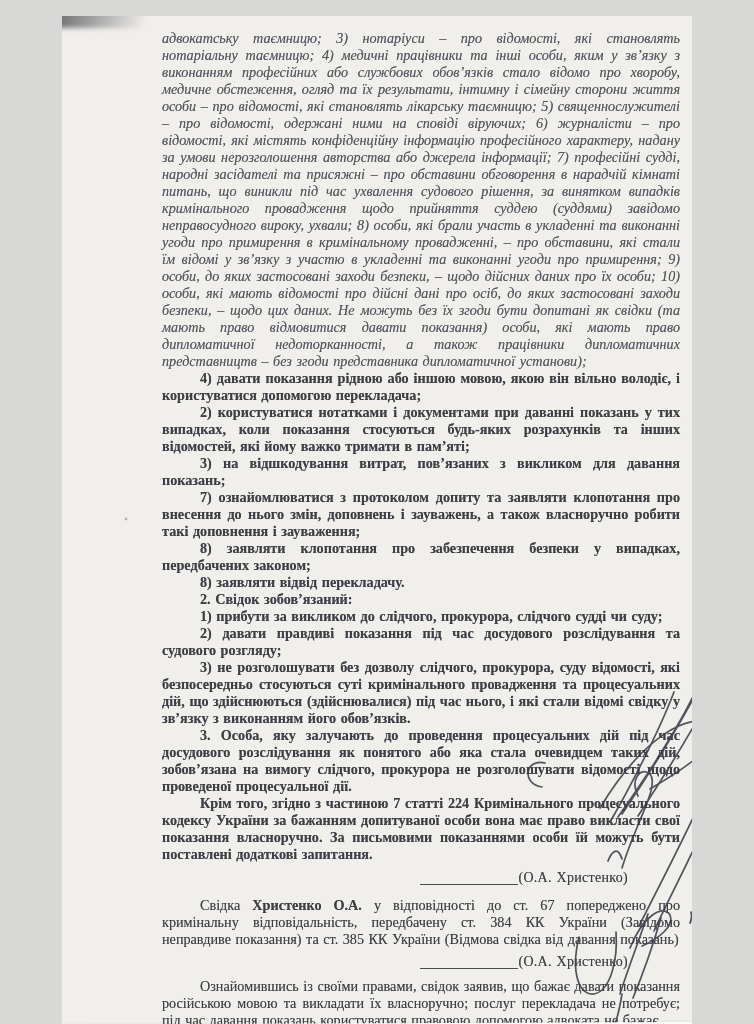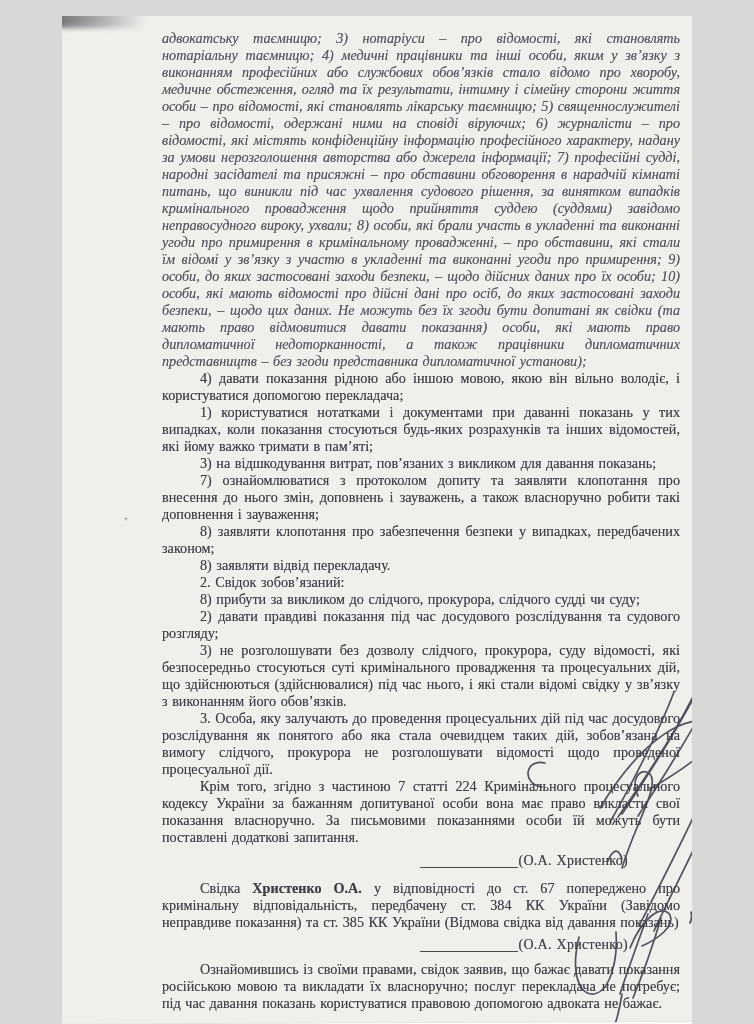--- a/index.html
+++ b/index.html
@@ -22,20 +22,21 @@
     text-shadow:0 0 0.4px rgba(62,62,70,.55);
   }
   .lead{
     margin:0;
     font-style:italic;
     color:#56565e;
   }
   .paragraphs p{
     margin:0;
     text-indent:38px;
+    font-weight:bold;
   }
   .body-par{
     margin:0;
     text-indent:38px;
   }
   .pt-bold{font-weight:bold;}
   .pt-italic{}
   .sig-row{
     display:flex;
     justify-content:flex-end;
@@ -83,27 +84,27 @@
 <div class="page">
 
   <div class="corner-shade"></div>
 
   <div class="content">
 
     <p class="lead">адвокатську таємницю; 3) нотаріуси – про відомості, які становлять нотаріальну таємницю; 4) медичні працівники та інші особи, яким у зв’язку з виконанням професійних або службових обов’язків стало відомо про хворобу, медичне обстеження, огляд та їх результати, інтимну і сімейну сторони життя особи – про відомості, які становлять лікарську таємницю; 5) священнослужителі – про відомості, одержані ними на сповіді віруючих; 6) журналісти – про відомості, які містять конфіденційну інформацію професійного характеру, надану за умови нерозголошення авторства або джерела інформації; 7) професійні судді, народні засідателі та присяжні – про обставини обговорення в нарадчій кімнаті питань, що виникли під час ухвалення судового рішення, за винятком випадків кримінального провадження щодо прийняття суддею (суддями) завідомо неправосудного вироку, ухвали; 8) особи, які брали участь в укладенні та виконанні угоди про примирення в кримінальному провадженні, – про обставини, які стали їм відомі у зв’язку з участю в укладенні та виконанні угоди про примирення; 9) особи, до яких застосовані заходи безпеки, – щодо дійсних даних про їх особи; 10) особи, які мають відомості про дійсні дані про осіб, до яких застосовані заходи безпеки, – щодо цих даних. Не можуть без їх згоди бути допитані як свідки (та мають право відмовитися давати показання) особи, які мають право дипломатичної недоторканності, а також працівники дипломатичних представництв – без згоди представника дипломатичної установи);</p>
 
     <div class="paragraphs">
         <p>4) давати показання рідною або іншою мовою, якою він вільно володіє, і користуватися допомогою перекладача;</p>
-        <p>1) користуватися нотатками і документами при даванні показань у тих випадках, коли показання стосуються будь-яких розрахунків та інших відомостей, які йому важко тримати в пам’яті;</p>
+        <p>2) користуватися нотатками і документами при даванні показань у тих випадках, коли показання стосуються будь-яких розрахунків та інших відомостей, які йому важко тримати в пам’яті;</p>
         <p>3) на відшкодування витрат, пов’язаних з викликом для давання показань;</p>
         <p>7) ознайомлюватися з протоколом допиту та заявляти клопотання про внесення до нього змін, доповнень і зауважень, а також власноручно робити такі доповнення і зауваження;</p>
         <p>8) заявляти клопотання про забезпечення безпеки у випадках, передбачених законом;</p>
         <p>8) заявляти відвід перекладачу.</p>
         <p>2. Свідок зобов’язаний:</p>
-        <p>8) прибути за викликом до слідчого, прокурора, слідчого судді чи суду;</p>
+        <p>1) прибути за викликом до слідчого, прокурора, слідчого судді чи суду;</p>
         <p>2) давати правдиві показання під час досудового розслідування та судового розгляду;</p>
         <p>3) не розголошувати без дозволу слідчого, прокурора, суду відомості, які безпосередньо стосуються суті кримінального провадження та процесуальних дій, що здійснюються (здійснювалися) під час нього, і які стали відомі свідку у зв’язку з виконанням його обов’язків.</p>
         <p>3. Особа, яку залучають до проведення процесуальних дій під час досудового розслідування як понятого або яка стала очевидцем таких дій, зобов’язана на вимогу слідчого, прокурора не розголошувати відомості щодо проведеної процесуальної дії.</p>
         <p>Крім того, згідно з частиною 7 статті 224 Кримінального процесуального кодексу України за бажанням допитуваної особи вона має право викласти свої показання власноручно. За письмовими показаннями особи їй можуть бути поставлені додаткові запитання.</p>
       </div>
 
     <div class="sig-row row1">
       <div class="sig-line"></div>
       <div class="sig-label">(О.А. Христенко)</div>
     </div>

